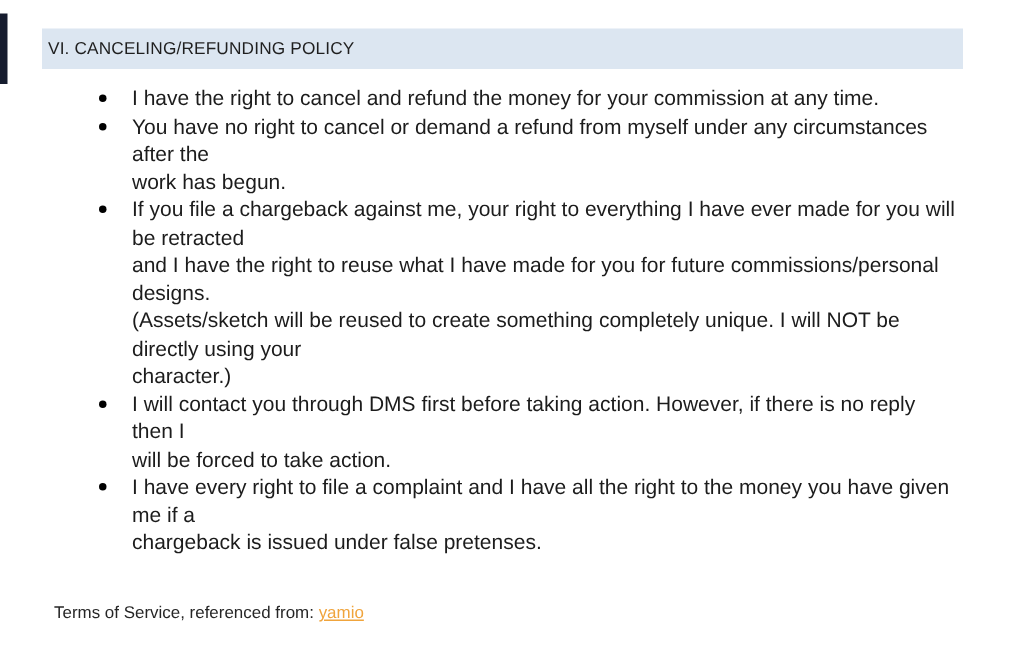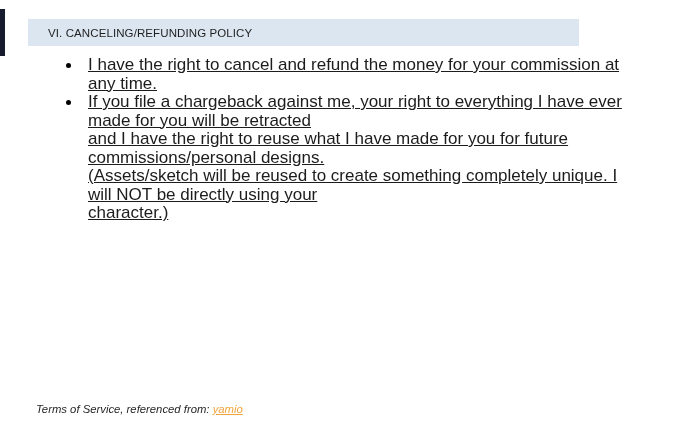--- a/index.html
+++ b/index.html
@@ -20,91 +20,95 @@
     left: 0;
     top: 9px;
     width: 5px;
     height: 47px;
     background: #161c2e;
   }
   .section-header {
     position: absolute;
     left: 28px;
     top: 19px;
-    width: 551px;
+    width: 614px;
     height: 27px;
     background: #dce6f1;
     box-sizing: border-box;
     display: flex;
     align-items: center;
-    padding-left: 20px;
+    padding-left: 4px;
   }
   .section-header span {
     font-size: 11.5px;
     color: #1f1f1f;
     letter-spacing: 0.1px;
   }
   .policy-list {
     position: absolute;
     left: 65px;
     top: 56px;
     width: 575px;
     margin: 0;
     padding: 0;
     list-style: none;
   }
   .policy-list li {
     position: relative;
     padding-left: 23px;
-    font-size: 17px;
+    font-size: 14px;
     line-height: 18.5px;
     color: #1c1c1c;
     white-space: pre-line;
-    text-decoration: underline;
   }
   .policy-list li .bullet-dot {
     position: absolute;
     left: 1px;
     top: 7px;
     width: 5px;
     height: 5px;
     border-radius: 50%;
     background: #000000;
   }
   .footer {
     position: absolute;
     left: 36px;
     top: 401px;
     margin: 0;
     font-size: 11.3px;
     line-height: 16px;
     color: #262626;
-    font-style: italic;
   }
   .footer a {
     color: #f0a43c;
     text-decoration: underline;
   }
 </style>
 </head>
 <body>
 
 <div class="page">
 
   <div class="edge-sliver"></div>
 
   <div class="section-header">
     <span>VI. CANCELING/REFUNDING POLICY</span>
   </div>
 
   <ul class="policy-list">
       <li><span class="bullet-dot"></span>I have the right to cancel and refund the money for your commission at any time.</li>
+      <li><span class="bullet-dot"></span>You have no right to cancel or demand a refund from myself under any circumstances after the
+work has begun.</li>
       <li><span class="bullet-dot"></span>If you file a chargeback against me, your right to everything I have ever made for you will be retracted
 and I have the right to reuse what I have made for you for future commissions/personal designs.
 (Assets/sketch will be reused to create something completely unique. I will NOT be directly using your
 character.)</li>
+      <li><span class="bullet-dot"></span>I will contact you through DMS first before taking action. However, if there is no reply then I
+will be forced to take action.</li>
+      <li><span class="bullet-dot"></span>I have every right to file a complaint and I have all the right to the money you have given me if a
+chargeback is issued under false pretenses.</li>
     </ul>
 
   <p class="footer">
     <span>Terms of Service, referenced from: </span><a href="#">yamio</a>
   </p>
 
 </div>
 
 </body></html>

